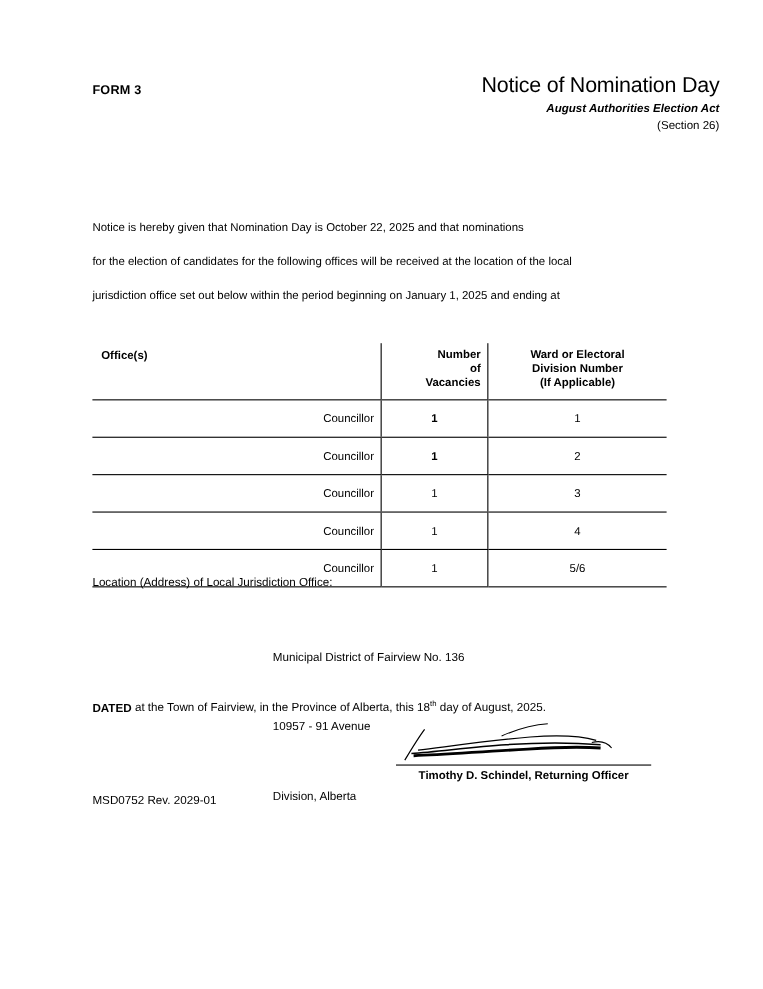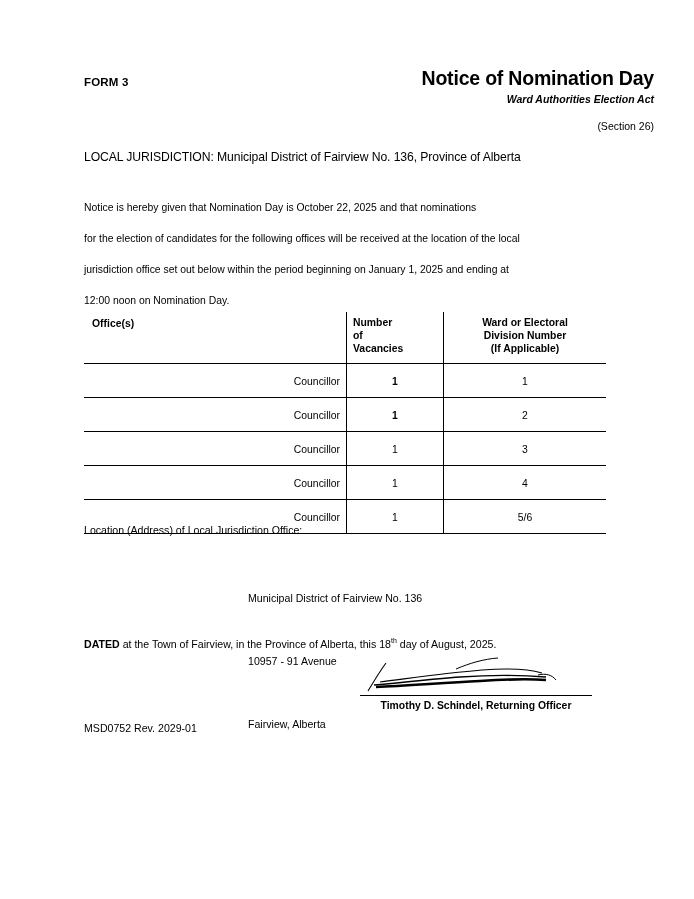--- a/index.html
+++ b/index.html
@@ -39,34 +39,34 @@
     letter-spacing: 0.2px;
   }
   .title-block {
     position: absolute;
     right: 0;
     top: 0;
     text-align: right;
   }
   .doc-title {
     font-size: 19.5px;
-    font-weight: bold;
+    font-weight: normal;
     line-height: 1.1;
     letter-spacing: -0.2px;
   }
   .doc-act {
     font-size: 10.5px;
     font-style: italic;
     font-weight: bold;
     margin-top: 4px;
     line-height: 1.2;
   }
   .doc-section {
     font-size: 10.5px;
-    margin-top: 14px;
+    margin-top: 2px;
     line-height: 1.2;
   }
   
   .jurisdiction {
     position: absolute;
     left: 84px;
     top: 150px;
     font-size: 12.2px;
     letter-spacing: -0.1px;
   }
@@ -99,21 +99,21 @@
     vertical-align: top;
     line-height: 1.25;
   }
   table.offices th.office-h {
     text-align: left;
     border-bottom: 1.2px solid #000;
     padding-left: 8px;
     padding-top: 5px;
   }
   table.offices th.num-h {
-    text-align: left;
+    text-align: right;
     border-left: 1.2px solid #000;
     border-bottom: 1.2px solid #000;
     width: 84px;
   }
   table.offices th.ward-h {
     border-left: 1.2px solid #000;
     border-bottom: 1.2px solid #000;
     width: 150px;
   }
   table.offices td {
@@ -200,32 +200,30 @@
 </style>
 </head>
 <body>
 
 <div class="page">
 
   <div class="header">
     <div class="form-no">FORM 3</div>
     <div class="title-block">
       <div class="doc-title">Notice of Nomination Day</div>
-      <div class="doc-act">Ward Authorities Election Act</div>
+      <div class="doc-act">August Authorities Election Act</div>
       <div class="doc-section">(Section 26)</div>
     </div>
   </div>
 
-  <div class="jurisdiction">LOCAL JURISDICTION: Municipal District of Fairview No. 136, Province of Alberta</div>
 
   <div class="notice">
     <span>Notice is hereby given that Nomination Day is October 22, 2025 and that nominations</span>
     <span>for the election of candidates for the following offices will be received at the location of the local</span>
     <span>jurisdiction office set out below within the period beginning on January 1, 2025 and ending at</span>
-    <span>12:00 noon on Nomination Day.</span>
   </div>
 
   <div class="table-wrap">
     <table class="offices">
       <thead>
         <tr>
           <th class="office-h">Office(s)</th>
           <th class="num-h">
             <div>Number</div>
             <div>of</div>
@@ -265,21 +263,21 @@
           <td class="ward-c">5/6</td>
         </tr>
       </tbody>
     </table>
   </div>
 
   <div class="location-label">Location (Address) of Local Jurisdiction Office:</div>
   <div class="location-lines">
     <span>Municipal District of Fairview No. 136</span>
     <span>10957 - 91 Avenue</span>
-    <span>Fairview, Alberta</span>
+    <span>Division, Alberta</span>
   </div>
 
   <div class="dated">
     <b>DATED</b><span> at the Town of Fairview, in the Province of Alberta, this 18</span><sup>th</sup><span> day of August, 2025.</span>
   </div>
 
   <div class="sig-area">
     <svg class="sig-mark" viewBox="0 0 230 44">
       <path d="M8 36 C 14 26, 20 16, 26 8" stroke="#000" stroke-width="1.1" fill="none"></path>
       <path d="M14 30 C 40 28, 70 24, 100 22 C 130 20, 160 20, 186 22" stroke="#000" stroke-width="1.3" fill="none"></path>

